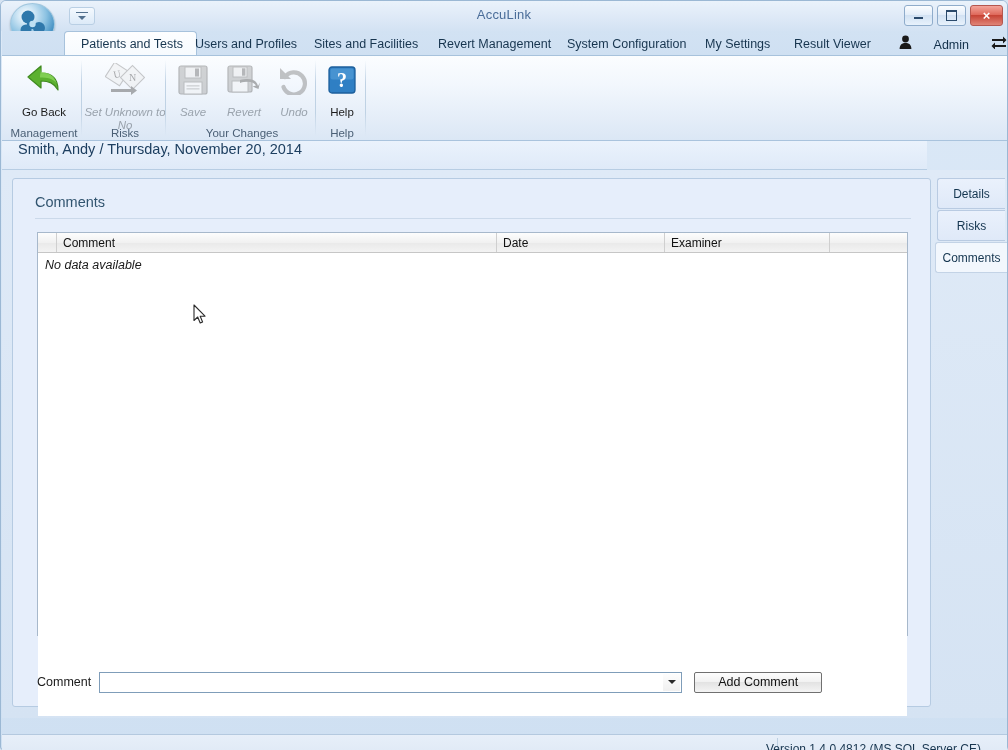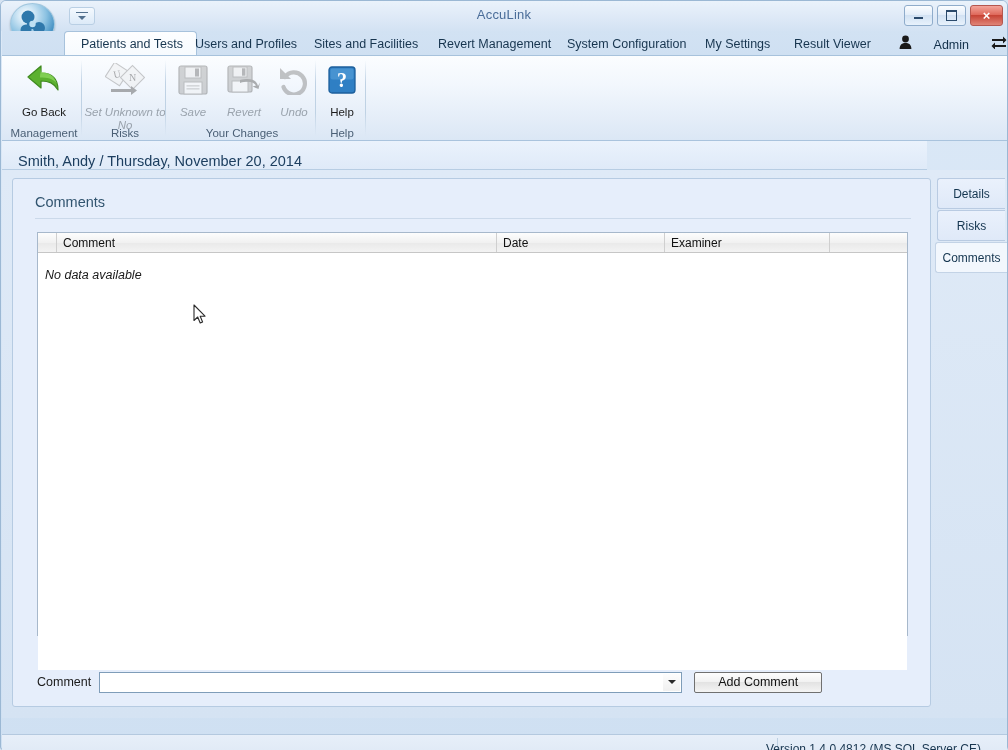--- a/index.html
+++ b/index.html
@@ -191,21 +191,21 @@
   .ritem.disabled .rlabel { color: #9aa3ad; font-style: italic; }
   .ritem.disabled .ricon { opacity: .45; filter: grayscale(100%); }
 
   
   #patientbar {
     position: absolute;
     left: 1px; top: 140px;
     width: 925px; height: 29px;
     background: linear-gradient(to bottom, #eaf2fc 0%, #dfeaf8 100%);
     border-bottom: 1px solid #b7cde3;
-    display: flex; align-items: flex-end;
+    display: flex; align-items: flex-start;
   }
   #patientbar .ptext {
     margin-left: 16px;
     font-size: 14.5px;
     color: #1d3f60;
   }
 
   
   #content {
     position: absolute;
@@ -255,22 +255,22 @@
     top: 0; height: 19px;
     display: flex; align-items: center;
     padding-left: 6px;
     font-size: 12px;
     color: #111;
     border-right: 1px solid #cfcfcf;
     cursor: pointer;
   }
   #grid-body {
     position: absolute;
-    left: 0; top: 31px;
-    width: 869px; height: 406px;
+    left: 0; top: 21px;
+    width: 869px; height: 462px;
     background: #fff;
   }
   #nodata {
     position: absolute;
     left: 7px; top: 4px;
     font-size: 12.5px;
     font-style: italic;
     color: #1a1a1a;
   }
 

